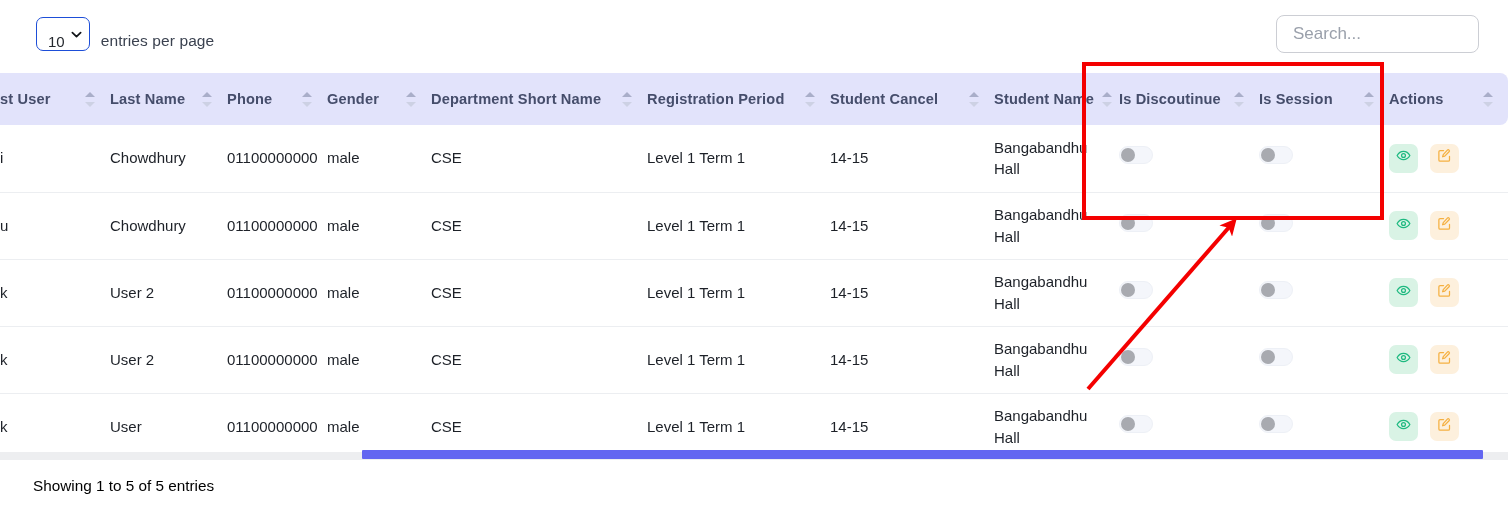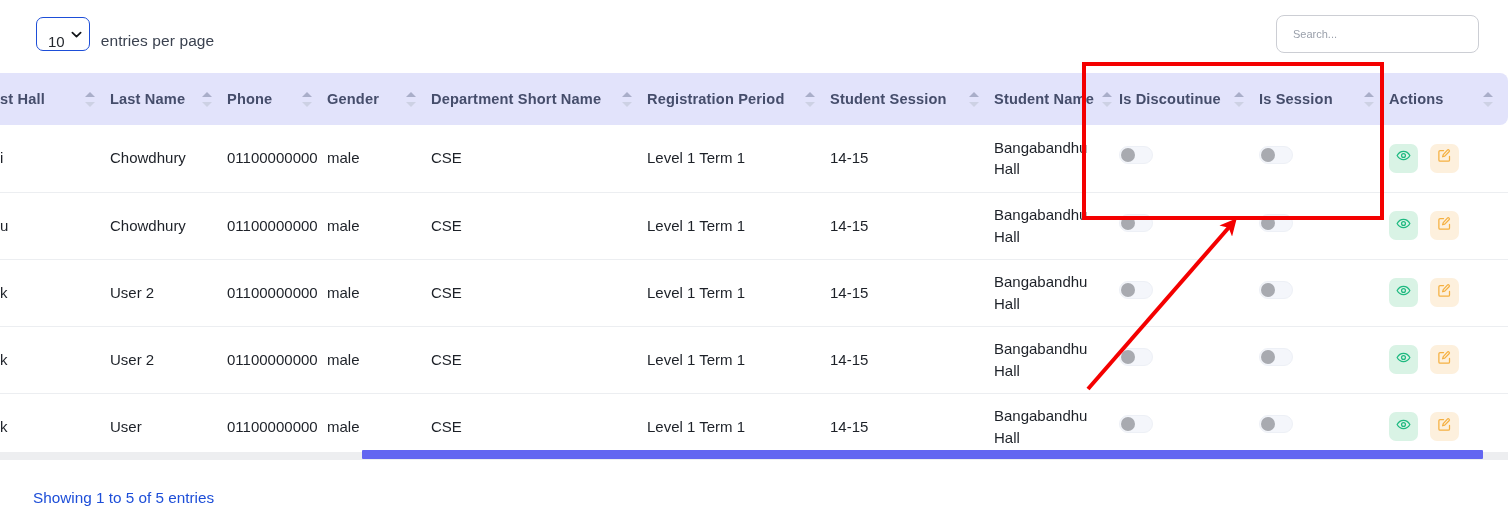--- a/index.html
+++ b/index.html
@@ -84,21 +84,21 @@
     box-sizing: border-box;
     display: flex;
     align-items: center;
     padding: 0 14px;
   }
   .search-box input {
     border: 0;
     outline: 0;
     width: 100%;
     font-family: "Liberation Sans", sans-serif;
-    font-size: 11px;
+    font-size: 17px;
     color: #2f3640;
     background: transparent;
   }
   .search-box input::placeholder { color: #9aa0ab; }
 
   
   .table-scroll {
     position: absolute;
     top: 73px;
     left: 0;
@@ -227,23 +227,23 @@
     top: -2px;
     width: 1121px;
     height: 9px;
     background: #6366f1;
     border-radius: 1px;
   }
 
   .summary {
     position: absolute;
     left: 33px;
-    top: 489px;
+    top: 477px;
     font-size: 15.3px;
-    color: #1d4ed8;
+    color: #000000;
   }
 
   
   .annot {
     position: absolute;
     left: 0; top: 0;
     width: 1508px; height: 508px;
     pointer-events: none;
   }
   .annot-rect {
@@ -292,21 +292,21 @@
         <col style="width:164px">
         <col style="width:125px">
         <col style="width:140px">
         <col style="width:130px">
         <col style="width:119px">
       </colgroup>
       <thead>
         <tr>
           <th>
             <div class="th-inner" style="padding-left:20px">
-              <span>st Hall</span>
+              <span>st User</span>
               <span class="sort-ico">
                   <i class="up"></i>
                   <i class="down"></i>
                 </span>
             </div>
           </th>
           <th>
             <div class="th-inner">
               <span>Last Name</span>
               <span class="sort-ico">
@@ -346,21 +346,21 @@
             <div class="th-inner">
               <span>Registration Period</span>
               <span class="sort-ico">
                   <i class="up"></i>
                   <i class="down"></i>
                 </span>
             </div>
           </th>
           <th>
             <div class="th-inner">
-              <span>Student Session</span>
+              <span>Student Cancel</span>
               <span class="sort-ico">
                   <i class="up"></i>
                   <i class="down"></i>
                 </span>
             </div>
           </th>
           <th>
             <div class="th-inner">
               <span>Student Name</span>
               <span class="sort-ico">

